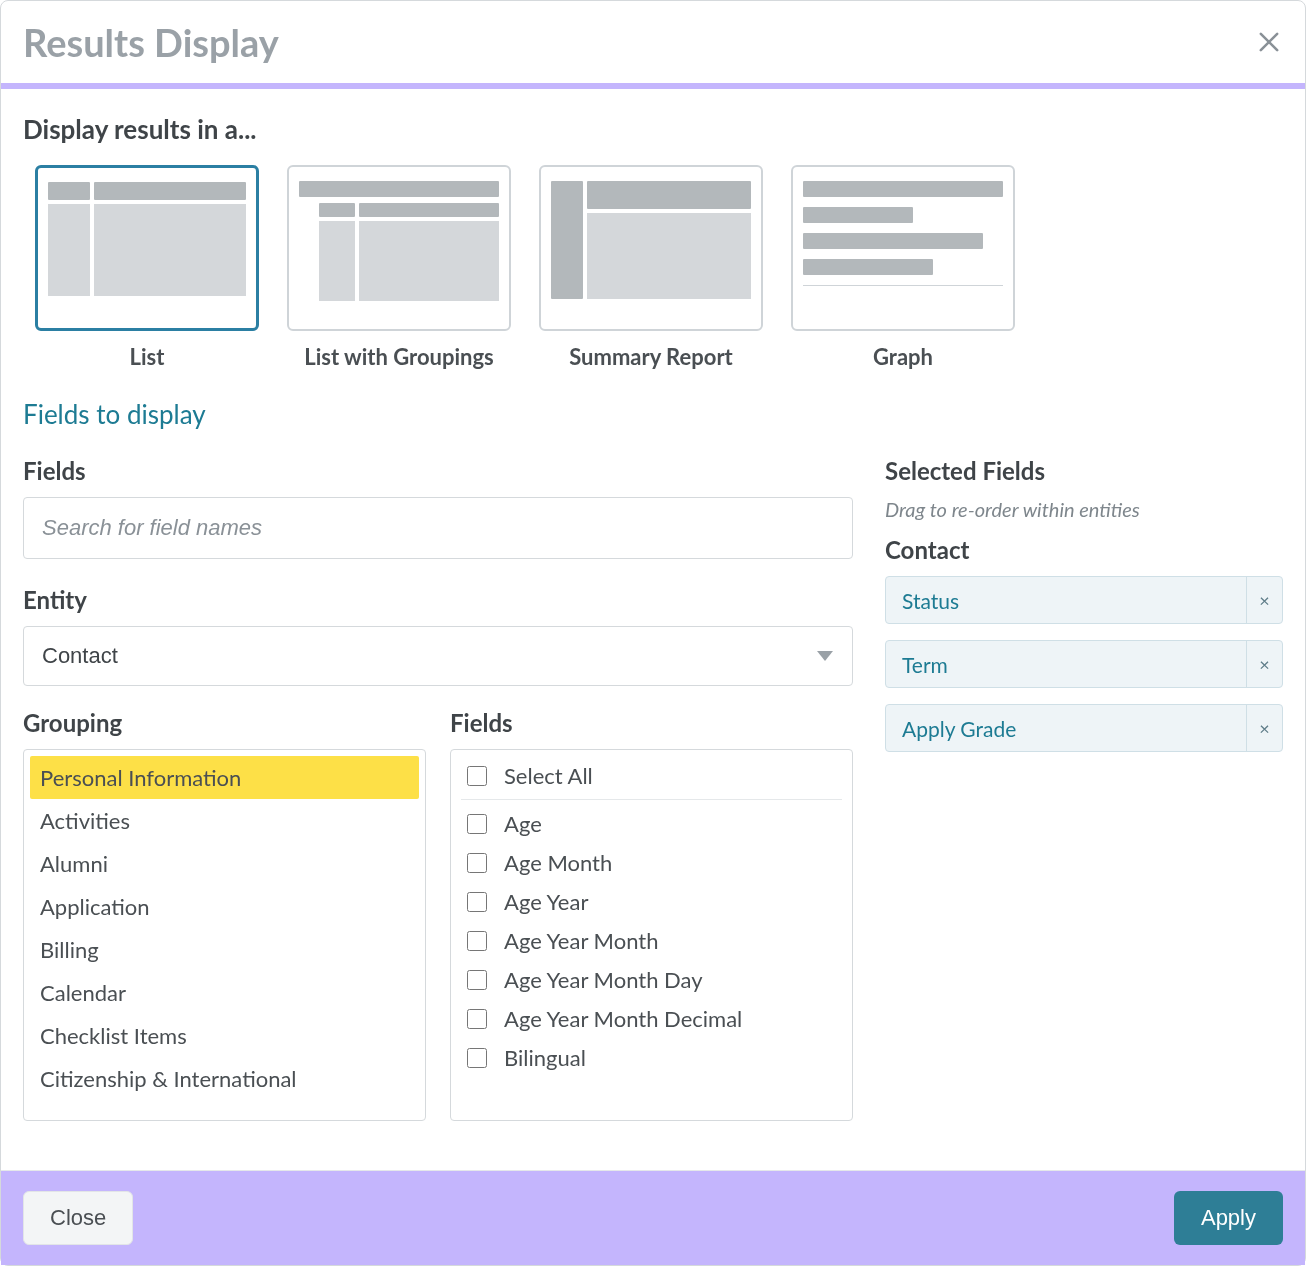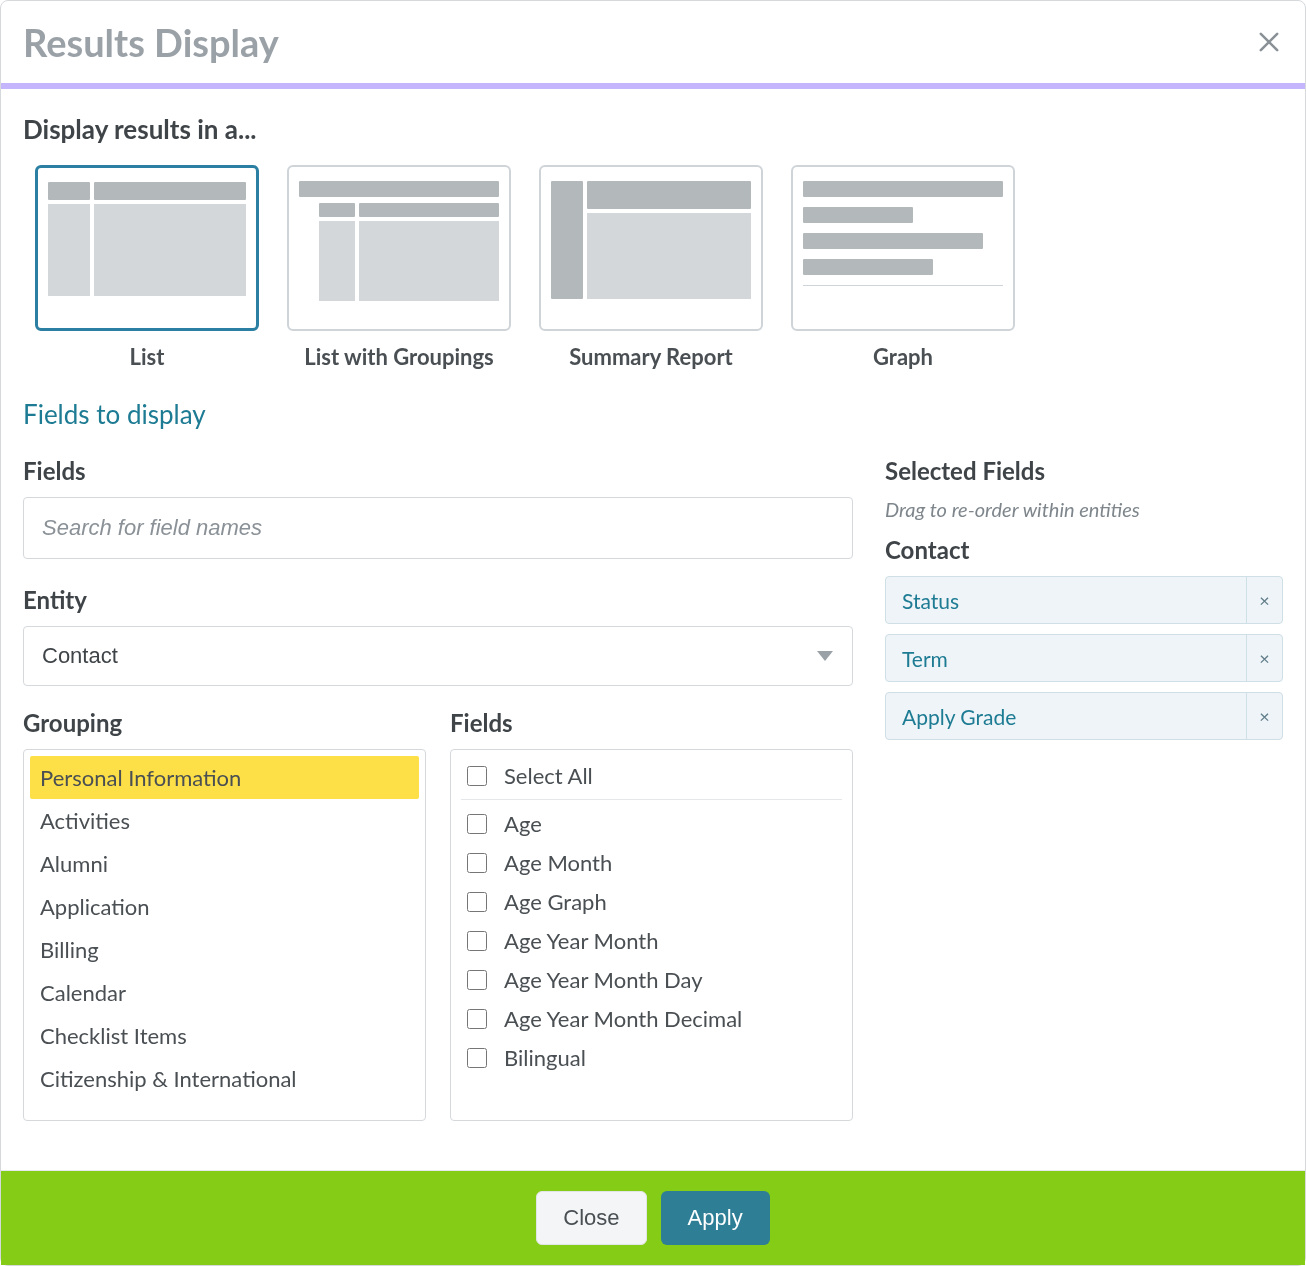--- a/index.html
+++ b/index.html
@@ -192,21 +192,21 @@
     width:20px; height:20px;
     border-radius:4px;
     accent-color:#1d7b93;
   }
   .select-all-row {
     border-bottom:1px solid #e5e8ea;
     padding-bottom:10px;
     margin-bottom:4px;
   }
   
-  .selected-list { display:flex; flex-direction:column; gap:10px;justify-content:space-between; }
+  .selected-list { display:flex; flex-direction:column; gap:16px;justify-content:space-between; }
   .pill {
     display:flex;
     align-items:center;
     justify-content:space-between;
     background:#eef4f7;
     border:1px solid #cfdfe6;
     border-radius:4px;
     height:48px;
     padding:0 0 0 16px;
     font-size:21px;
@@ -221,23 +221,23 @@
     justify-content:center;
     color:#5f7d89;
     cursor:pointer;
     font-size:18px;
   }
   
   .modal-footer {
     border-top:1px solid #e5e8ea;
     padding:20px 22px;
     display:flex;
-    justify-content:center;
+    justify-content:space-between;
     gap:14px;
-    background:#84cc16;
+    background:#c4b5fd;
   }
   .btn {
     height:54px;
     padding:0 26px;
     border-radius:6px;
     font-size:22px;
     font-weight:500;
     cursor:pointer;
     border:1px solid transparent;
   }
@@ -373,21 +373,21 @@
                 <label class="field-row">
                   <input type="checkbox" style="">
                   <span>Age</span>
                 </label>
                 <label class="field-row">
                   <input type="checkbox" style="">
                   <span>Age Month</span>
                 </label>
                 <label class="field-row">
                   <input type="checkbox" style="">
-                  <span>Age Graph</span>
+                  <span>Age Year</span>
                 </label>
                 <label class="field-row">
                   <input type="checkbox" style="">
                   <span>Age Year Month</span>
                 </label>
                 <label class="field-row">
                   <input type="checkbox" style="">
                   <span>Age Year Month Day</span>
                 </label>
                 <label class="field-row">

